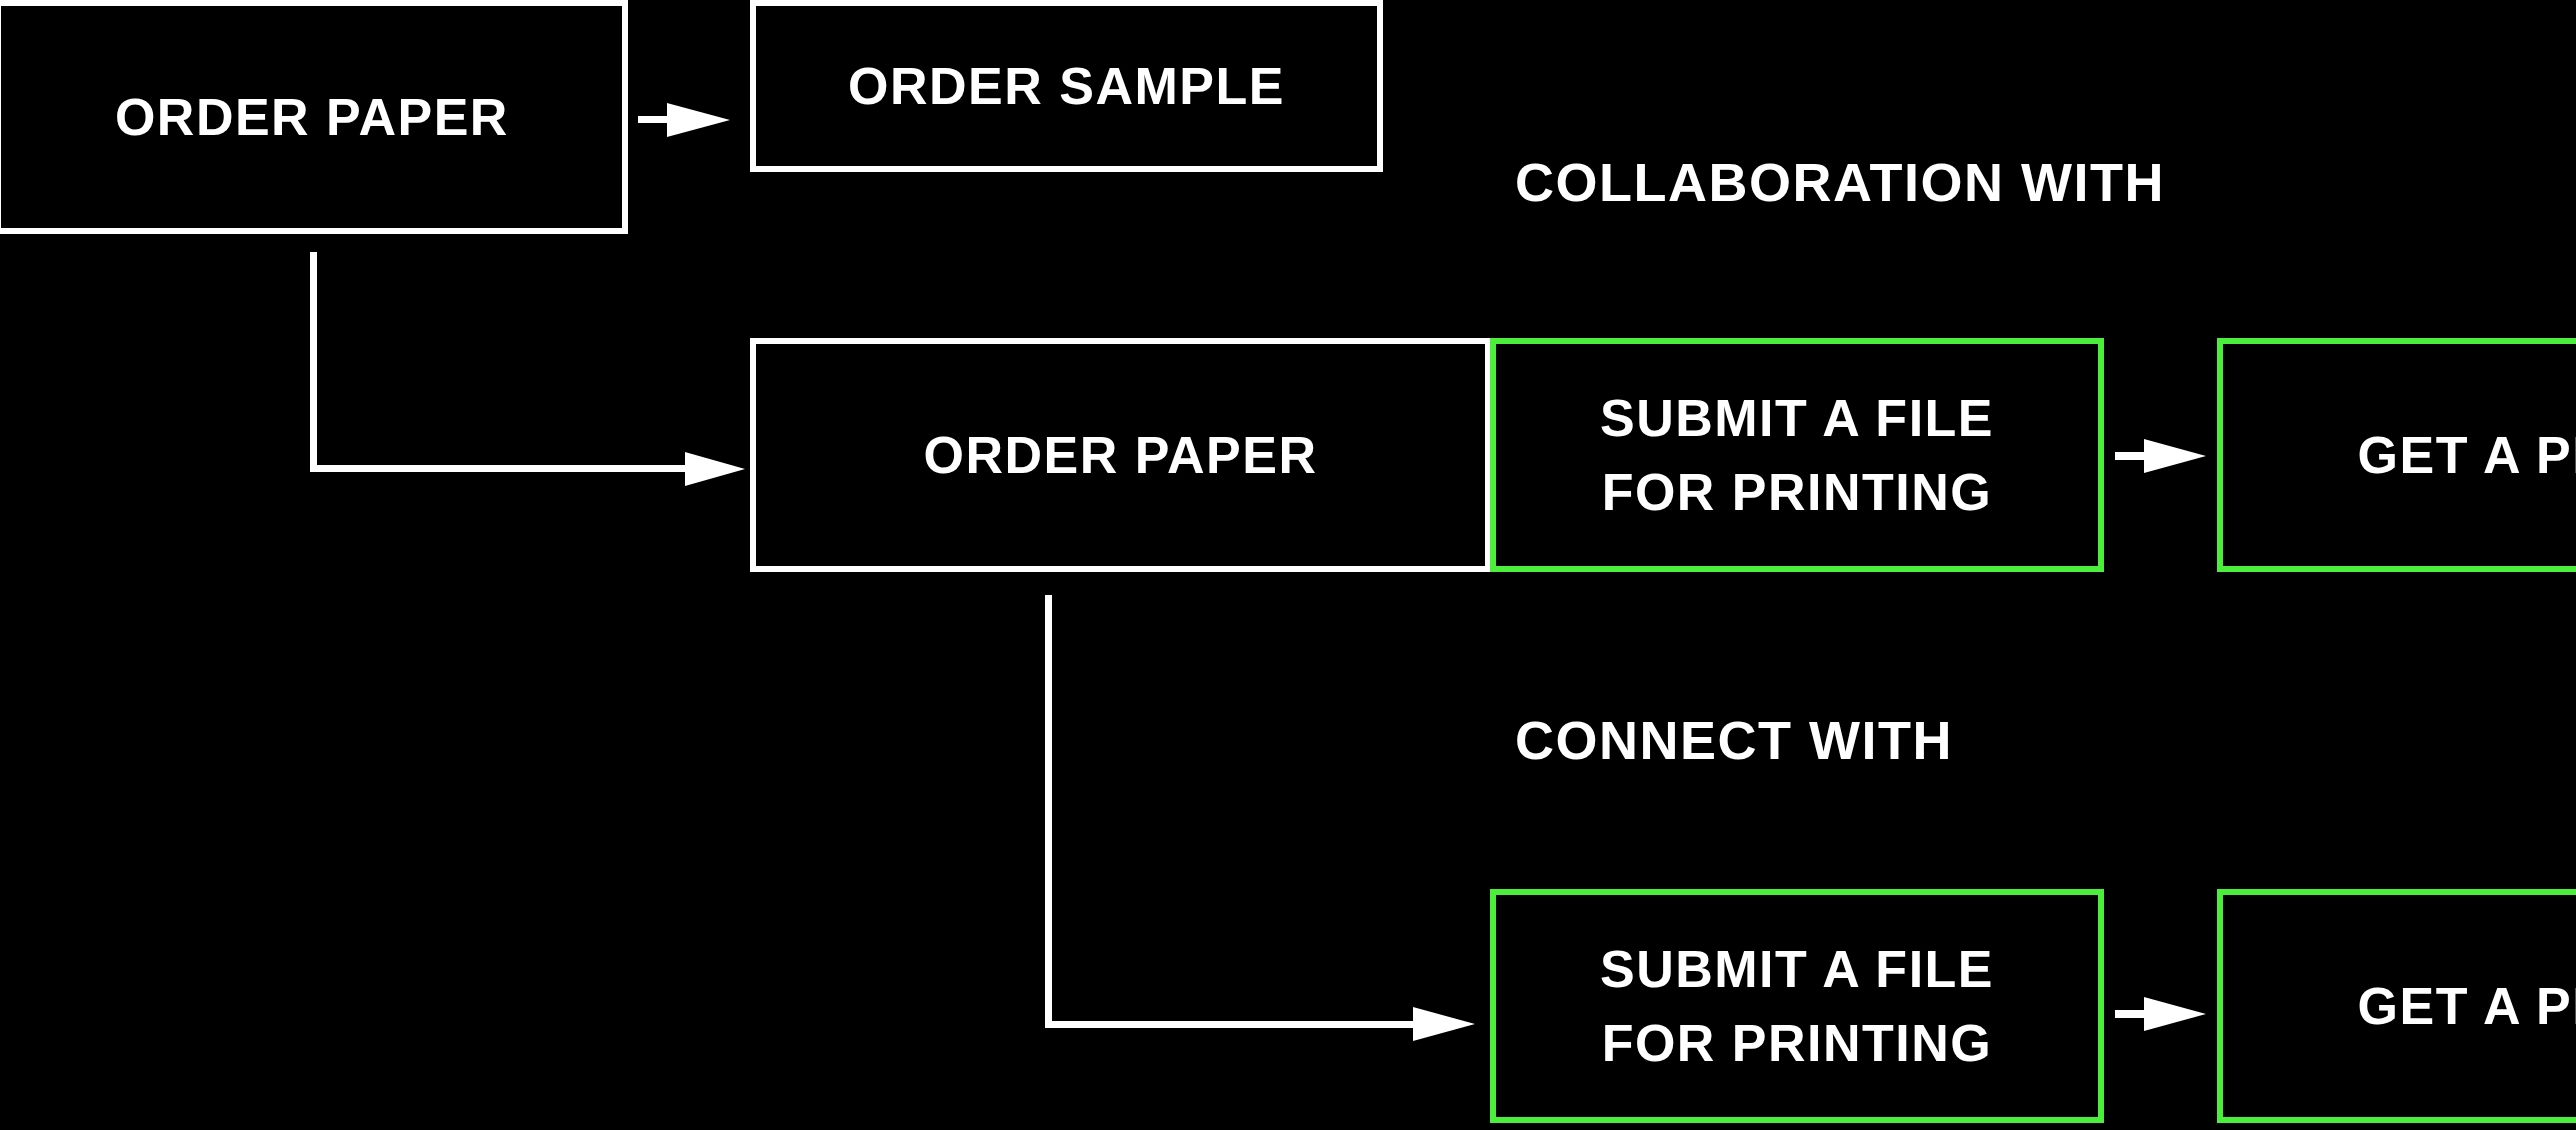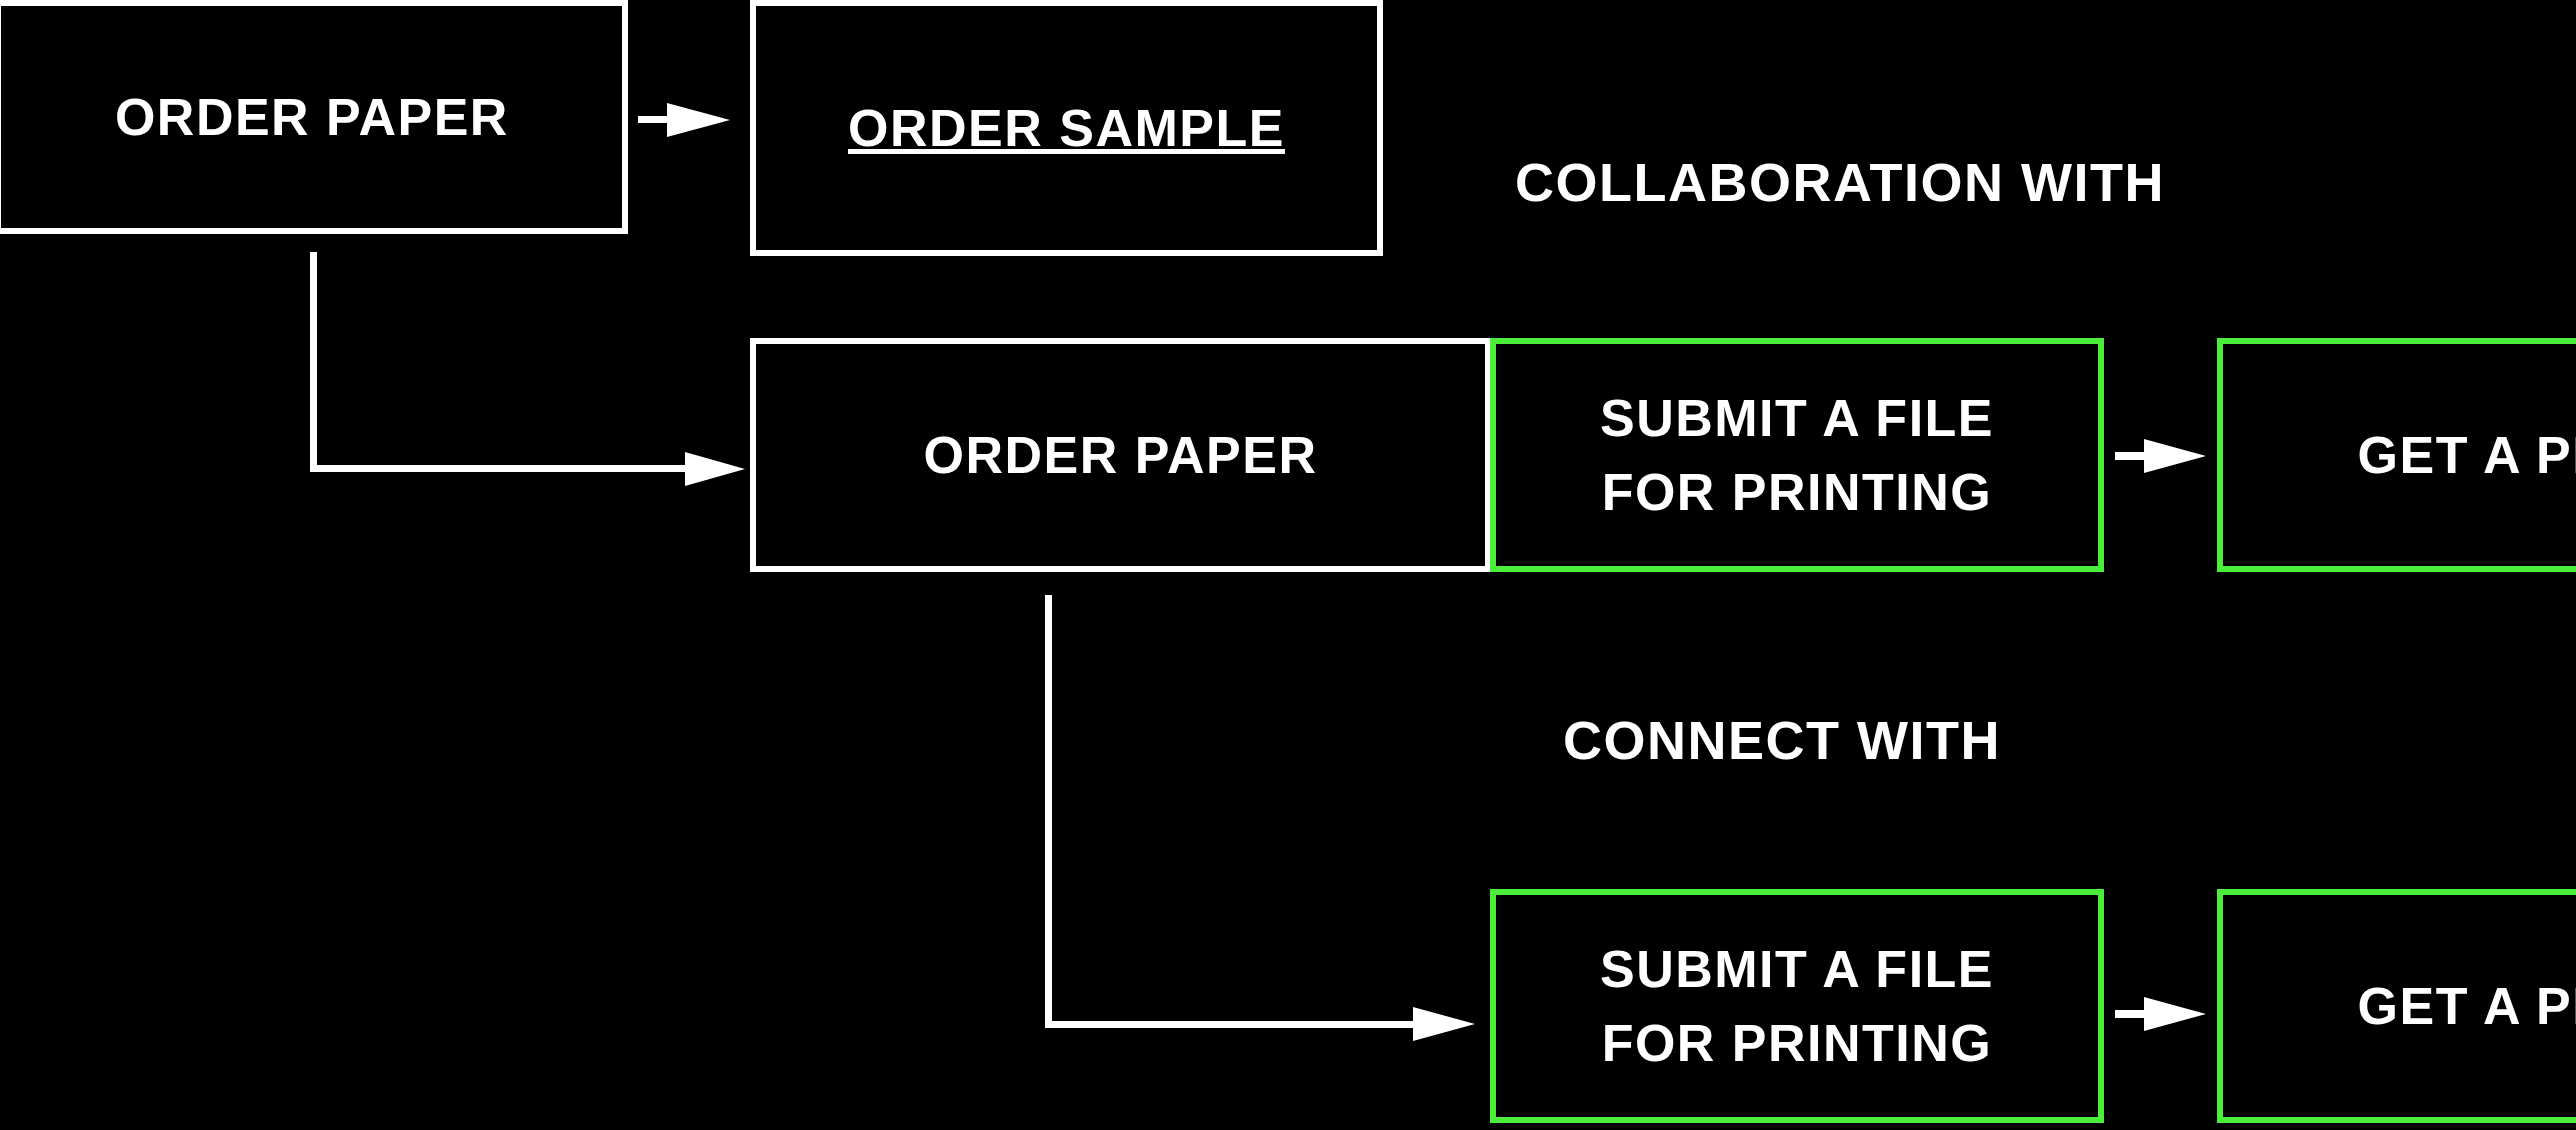--- a/index.html
+++ b/index.html
@@ -56,21 +56,21 @@
 
 <div class="stage">
 
   <div class="node" style="left:-4.6px;top:0;width:633px;height:234px;">
     <span>ORDER PAPER</span>
   </div>
 
   <div class="seg" style="left:638px;top:116px;width:30px;height:7.2px;"></div>
   <div class="head" style="left:667px;top:103px;border-left-width:63px;"></div>
 
-  <div class="node" style="left:750px;top:0;width:633px;height:256px;text-decoration:underline;">
+  <div class="node" style="left:750px;top:0;width:633px;height:172px;">
     <span>ORDER SAMPLE</span>
   </div>
 
   <div class="seg" style="left:310px;top:252px;width:6.7px;height:219px;"></div>
   <div class="seg" style="left:310px;top:465px;width:375px;height:6.7px;"></div>
   <div class="head" style="left:685px;top:452px;border-left-width:60px;"></div>
 
   <div class="heading" style="left:1515px;top:144px;">
     <div>COLLABORATION WITH</div>
   </div>
@@ -90,21 +90,21 @@
   <div class="head" style="left:2144px;top:439px;"></div>
 
   <div class="node green" style="left:2217px;top:338px;width:623px;height:234px;">
     <span>GET A PRINT</span>
   </div>
 
   <div class="seg" style="left:1045px;top:595px;width:6.7px;height:433px;"></div>
   <div class="seg" style="left:1045px;top:1021px;width:368px;height:6.7px;"></div>
   <div class="head" style="left:1413px;top:1007px;"></div>
 
-  <div class="heading" style="left:1515px;top:702px;margin-left:48px;">
+  <div class="heading" style="left:1515px;top:702px;">
     <div>CONNECT WITH</div>
   </div>
 
   <div class="node green" style="left:1490px;top:889px;width:614px;height:234px;">
     <span>
       <span style="display:block">SUBMIT A FILE</span>
       <span style="display:block">FOR PRINTING</span>
     </span>
   </div>
 

